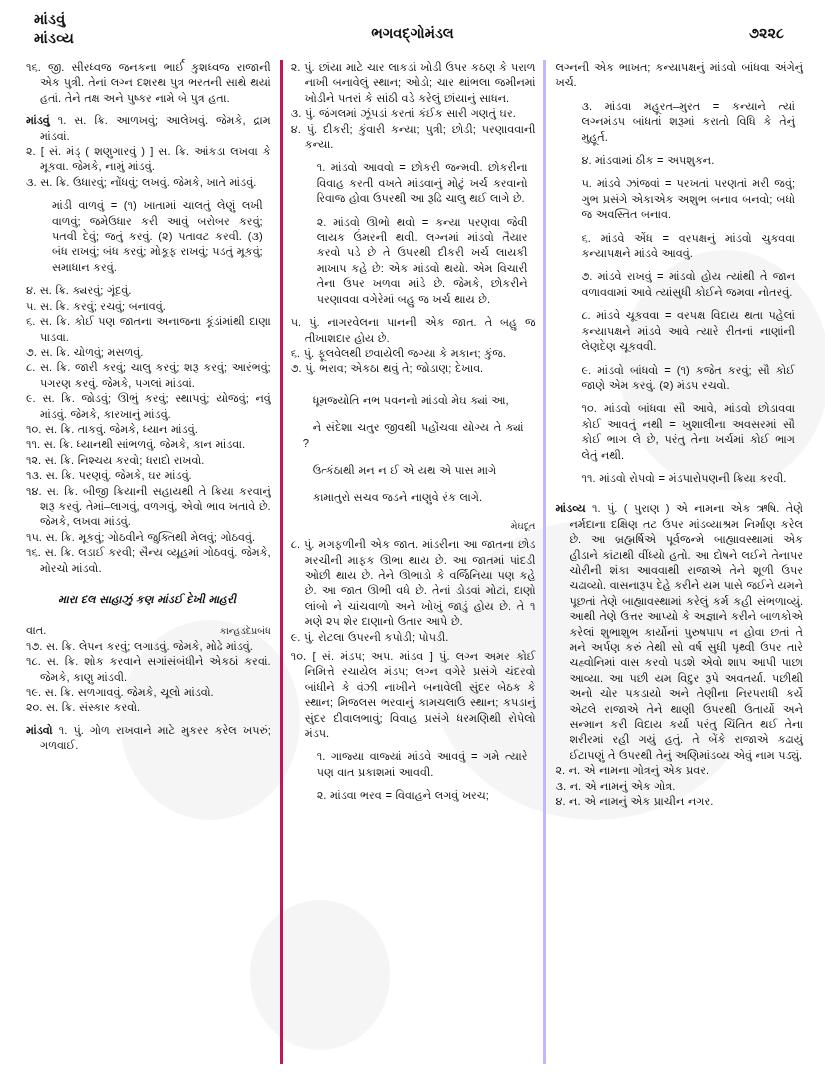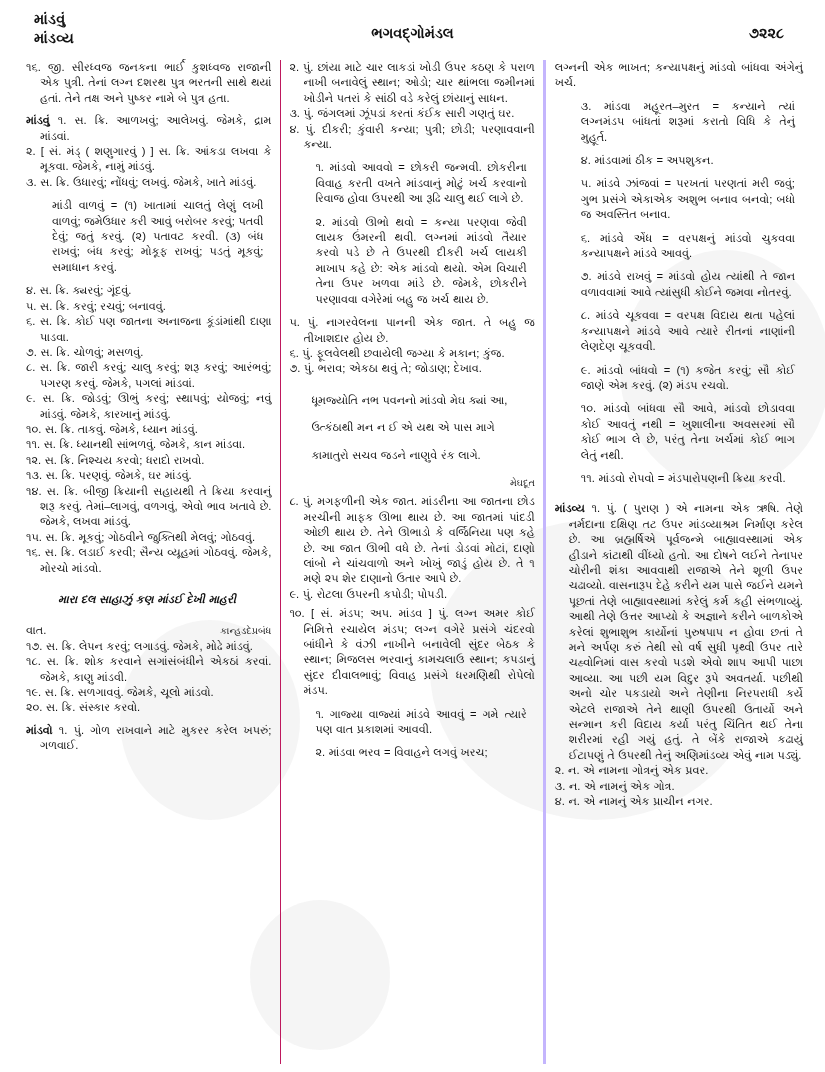--- a/index.html
+++ b/index.html
@@ -45,21 +45,21 @@
   .col{
     position:relative;
     font-size:11.2px;
     line-height:15.4px;
     text-align:justify;
     text-justify:inter-word;
     -webkit-hyphens:none;hyphens:none;
     word-spacing:.5px;
   }
   .col1{width:262px;padding-right:9px;}
-  .col2{width:262px;padding:0 8px;border-left:1px solid #be185d;}
+  .col2{width:262px;padding:0 8px;border-left:3px solid #be185d;}
   .col3{width:265px;padding-left:9px;border-left:3px solid #c4b5fd;}
   
   .sense{margin:0;padding-left:14px;text-indent:-14px;}
   .sense-tight{margin:0;padding-left:0;text-indent:0;}
   .indent{margin:8px;padding-left:18px;text-indent:0;}
   .headword{font-weight:bold;}
   .gap{height:7px;}
   .gap-sm{height:4px;}
   .citation{
     display:flex;justify-content:space-between;align-items:center;
@@ -125,20 +125,21 @@
         <p class="sense">૨. પું. છાંયા માટે ચાર લાકડાં ખોડી ઉપર કઠણ કે પરાળ નાખી બનાવેલું સ્થાન; ઓડો; ચાર થાંભલા જમીનમાં ખોડીને પતરાં કે સાંઠી વડે કરેલું છાંયાનું સાધન.</p>
         <p class="sense">૩. પું. જંગલમાં ઝૂંપડાં કરતાં કંઈક સારી ગણતું ઘર.</p>
         <p class="sense">૪. પું. દીકરી; કુંવારી કન્યા; પુત્રી; છોડી; પરણાવવાની કન્યા.</p>
         <p class="indent">૧. માંડવો આવવો = છોકરી જન્મવી. છોકરીના વિવાહ કરતી વખતે માંડવાનું મોટું ખર્ચ કરવાનો રિવાજ હોવા ઉપરથી આ રૂઢિ ચાલુ થઈ લાગે છે.</p>
         <p class="indent">૨. માંડવો ઊભો થવો = કન્યા પરણવા જેવી લાયક ઉંમરની થવી. લગ્નમાં માંડવો તૈયાર કરવો પડે છે તે ઉપરથી દીકરી ખર્ચ લાયકી માખાપ કહે છે: એક માંડવો થયો. એમ વિચારી તેના ઉપર ખળવા માંડે છે. જેમકે, છોકરીને પરણાવવા વગેરેમાં બહુ જ ખર્ચ થાય છે.</p>
         <p class="sense">૫. પું. નાગરવેલના પાનની એક જાત. તે બહુ જ તીખાશદાર હોય છે.</p>
         <p class="sense">૬. પું. ફૂલવેલથી છવાયેલી જગ્યા કે મકાન; કુંજ.</p>
         <p class="sense">૭. પું. ભરાવ; એકઠા થવું તે; જોડાણ; દેખાવ.</p>
         <div class="gap-sm"></div>
         <p class="verse">ધૂમજ્યોતિ નભ પવનનો માંડવો મેઘ ક્યાં આ,</p>
+        <p class="verse">ને સંદેશા ચતુર જીવથી પહોંચવા યોગ્ય તે ક્યાં ?</p>
         <p class="verse">ઉત્કંઠાથી મન ન ઈ એ યથ એ પાસ માગે</p>
         <p class="verse">કામાતુરો સચવ જડને નાણુવે રંક લાગે.</p>
         <div class="citation">
           <span></span>
           <span class="src">મેઘદૂત</span>
         </div>
         <div class="gap-sm"></div>
         <p class="sense">૮. પું. મગફળીની એક જાત. માંડરીના આ જાતના છોડ મરચીની માફક ઊભા થાય છે. આ જાતમાં પાંદડી ઓછી થાય છે. તેને ઊભાડો કે વર્જિનિયા પણ કહે છે. આ જાત ઊભી વધે છે. તેનાં ડોડવાં મોટાં, દાણો લાંબો ને ચાંચવાળો અને ખોખું જાડું હોય છે. તે ૧ મણે ૨૫ શેર દાણાનો ઉતાર આપે છે.</p>
         <p class="sense">૯. પું. રોટલા ઉપરની કપોડી; પોપડી.</p>
         <div class="gap-sm"></div>

